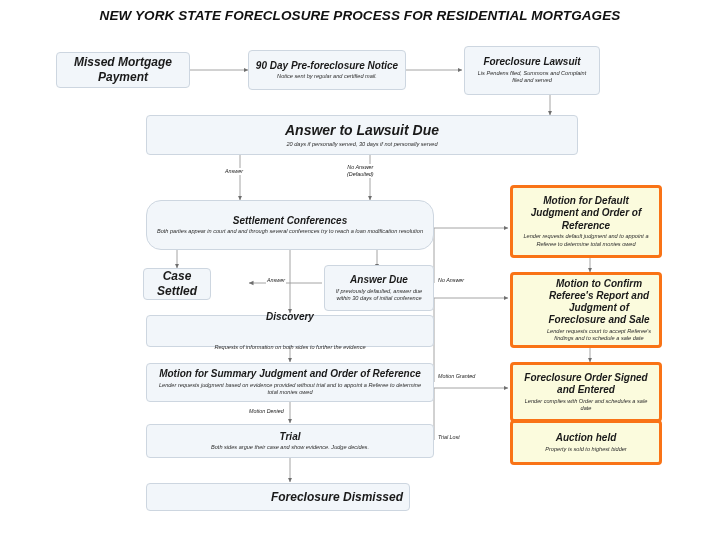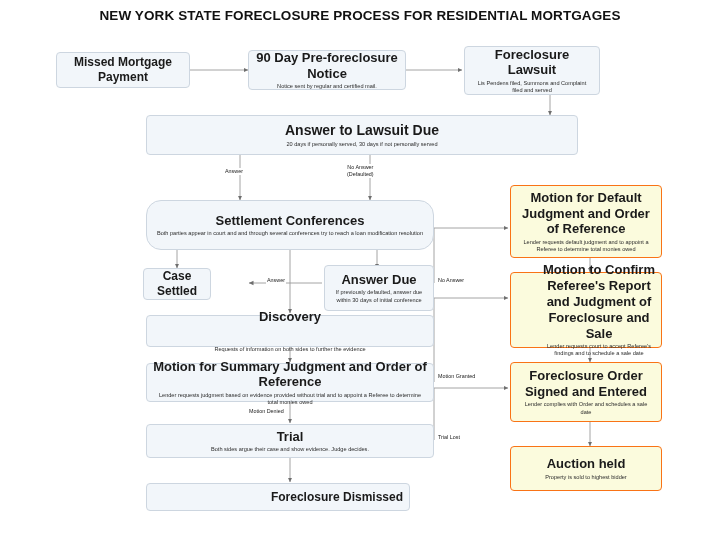--- a/index.html
+++ b/index.html
@@ -12,20 +12,21 @@
     width: 720px;
     height: 556px;
     overflow: hidden;
     position: relative;
   }
   #canvas {
     position: relative;
     width: 720px;
     height: 424px;
     background: #ffffff;
+    font-style: italic;
   }
   #edges {
     position: absolute;
     left: 0;
     top: 0;
     width: 720px;
     height: 556px;
   }
   .title {
     position: absolute;
@@ -48,24 +49,24 @@
     justify-content: center;
     text-align: center;
     padding: 3px 6px;
   }
   .node.blue {
     background: #f2f6fa;
     border: 1px solid #cdd6e0;
   }
   .node.yellow {
     background: #fbfbdd;
-    border: 1px solid #f97316;
+    border: 3px solid #f97316;
   }
   .node .ttl {
-    font-size: 13px;
+    font-size: 10px;
     font-weight: bold;
     color: #1a1a1a;
     line-height: 1.22;
   }
   .node .sub {
     font-size: 5.6px;
     font-weight: normal;
     color: #2c2c2c;
     line-height: 1.3;
     margin-top: 1.5px;
@@ -206,21 +207,21 @@
 
   <div class="edge-label" style="left:248px; top:408px;">Motion Denied</div>
 
   <div class="node blue" style="left:146px; top:424px; width:288px; height:34px;">
     <div class="ttl">Trial</div>
     <div class="sub">Both sides argue their case and show evidence. Judge decides.</div>
   </div>
 
   <div class="edge-label" style="left:437px; top:434px;">Trial Lost</div>
 
-  <div class="node yellow" style="left:510px; top:446px; width:152px; height:45px;">
+  <div class="node yellow" style="left:510px; top:420px; width:152px; height:45px;">
     <div class="ttl">Auction held</div>
     <div class="sub">Property is sold to highest bidder</div>
   </div>
 
   <div class="node blue solo" style="left:146px; top:483px; width:264px; height:28px;align-items:flex-end;">
     <div class="ttl">Foreclosure Dismissed</div>
   </div>
 
 </div>
 

